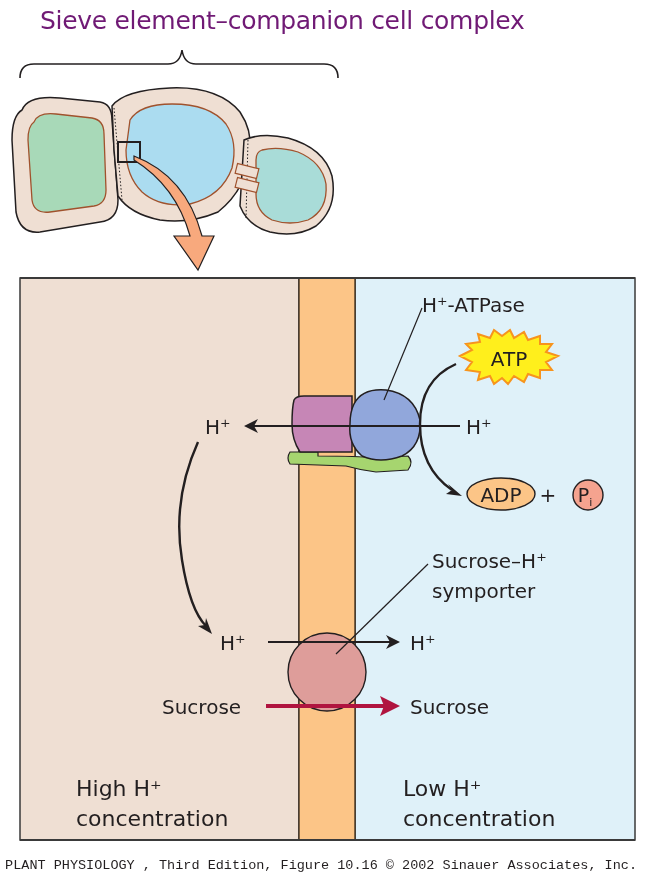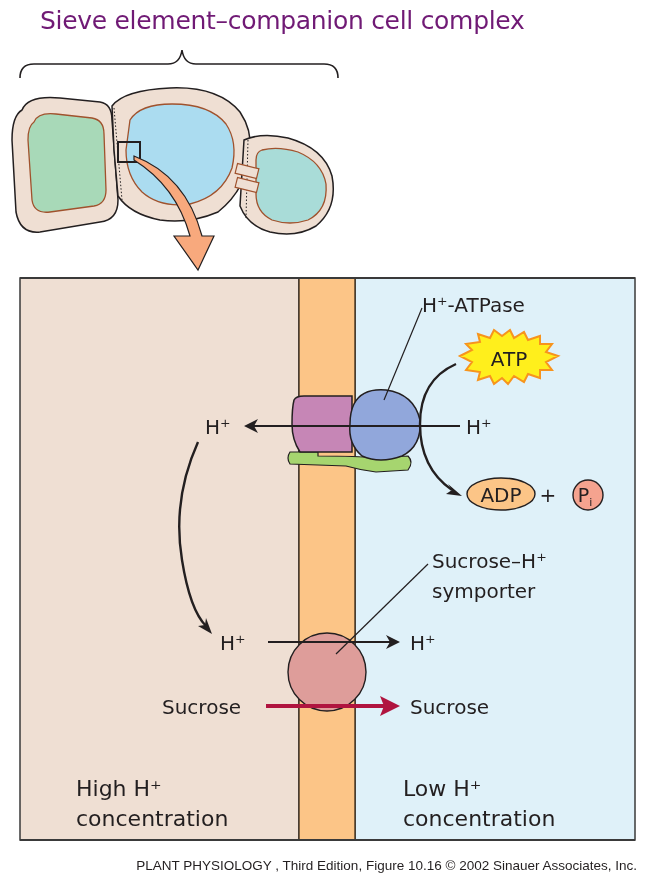--- a/index.html
+++ b/index.html
@@ -1,20 +1,20 @@
 <!DOCTYPE html>
 <html><head>
 <meta charset="utf-8">
 <style>
   html, body { margin:0; padding:0; background:#ffffff; }
   body { width:651px; height:886px; position:relative; overflow:hidden; font-family:"DejaVu Sans", sans-serif; color:#231f20; }
   .title { position:absolute; left:12px; top:6px; font-size:25px; letter-spacing:-0.3px; color:#701a75; white-space:nowrap;margin-left:28px; }
   svg.main { position:absolute; left:0; top:0; }
   .lbl { font-family:"DejaVu Sans", sans-serif; fill:#231f20; }
-  .credit { position:absolute; right:14px; top:858px; font-family:Liberation Sans, sans-serif; font-size:13.5px; color:#231f20; white-space:nowrap; }
+  .credit { position:absolute; right:14px; top:858px; font-family:Liberation Mono, monospace; font-size:13.5px; color:#231f20; white-space:nowrap; }
 </style>
 </head>
 <body>
 
 <div class="title">Sieve element–companion cell complex</div>
 
 <svg class="main" width="651" height="886" viewBox="0 0 651 886">
 
   <path d="M20,78 Q20,64 34,64 L168,64 Q180,64 182,50 Q184,64 196,64 L324,64 Q338,64 338,78" fill="none" stroke="#231f20" stroke-width="1.6"></path>
 

